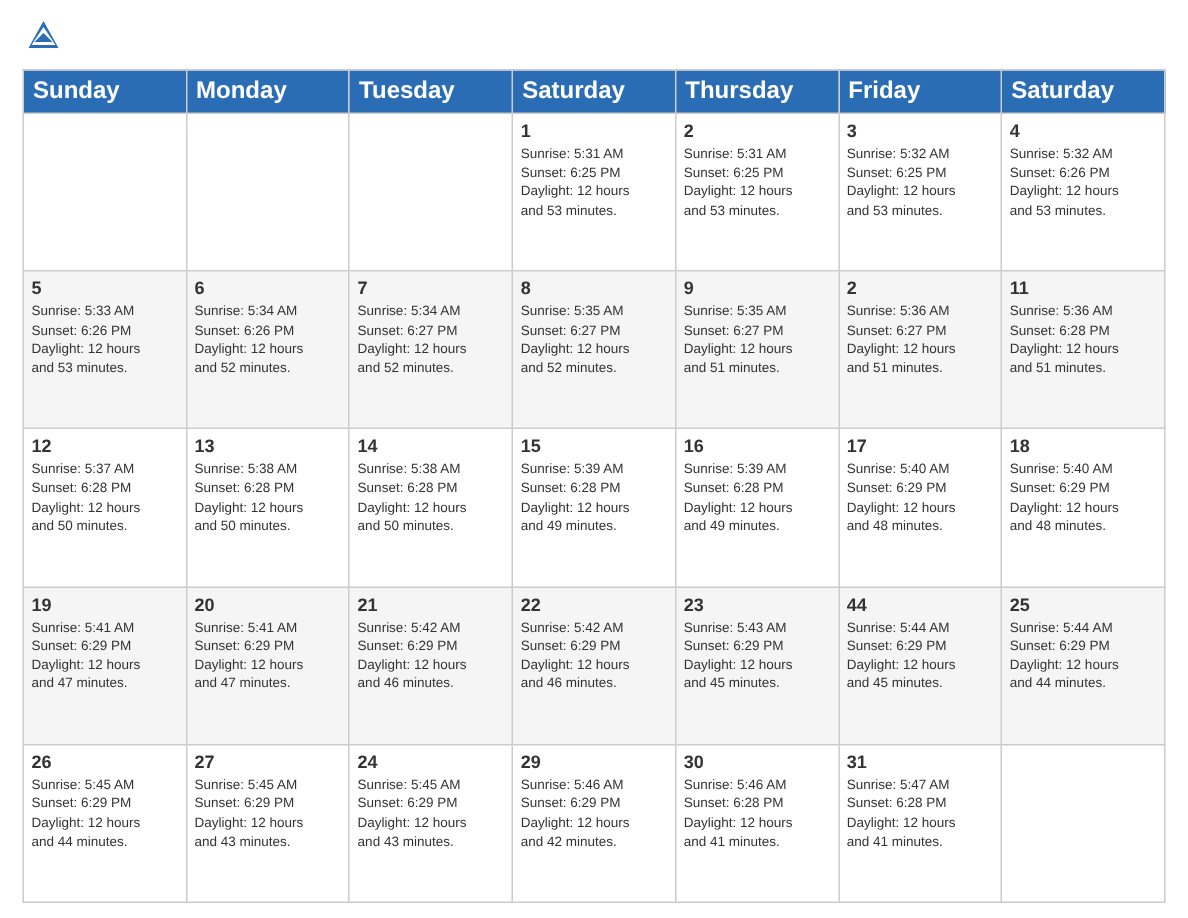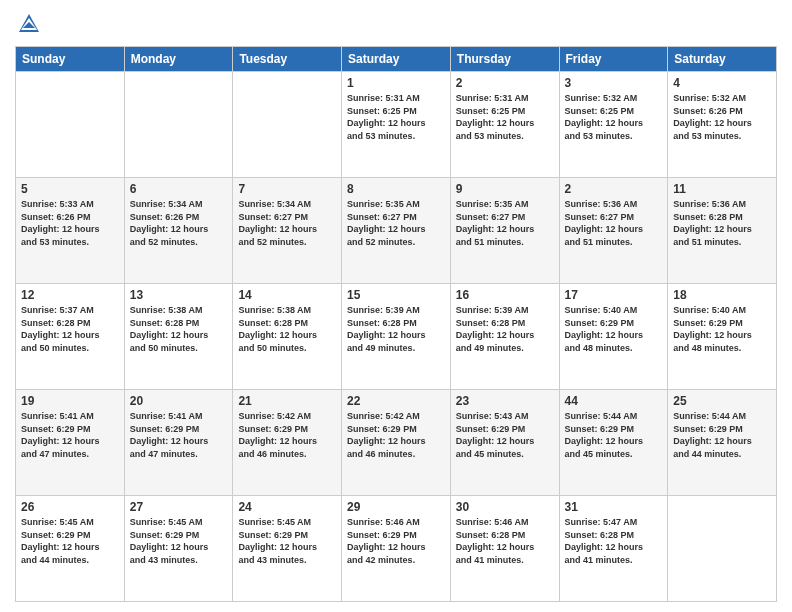--- a/index.html
+++ b/index.html
@@ -61,21 +61,21 @@
       color: #555;
     }
     .calendar {
       width: 100%;
       border-collapse: collapse;
       flex: 1;
     }
     .calendar th {
       background-color: #2a6db5;
       color: white;
-      font-size: 12px;
+      font-size: 16px;
       font-weight: bold;
       text-align: left;
       padding: 5px 6px;
       border: 1px solid #ccc;
     }
     .calendar td {
       border: 1px solid #ccc;
       vertical-align: top;
       padding: 4px 5px;
       width: calc(100% / 7);
@@ -90,21 +90,20 @@
     .day-number {
       font-size: 12px;
       font-weight: bold;
       display: block;
       margin-bottom: 2px;
     }
     .day-info {
       font-size: 9px;
       line-height: 1.4;
       color: #333;
-      font-weight: bold;
     }
     .empty-cell {
       background: #fff !important;
     }
   </style>
 </head>
 <body>
 
 <div class="page">
   <div class="header">

